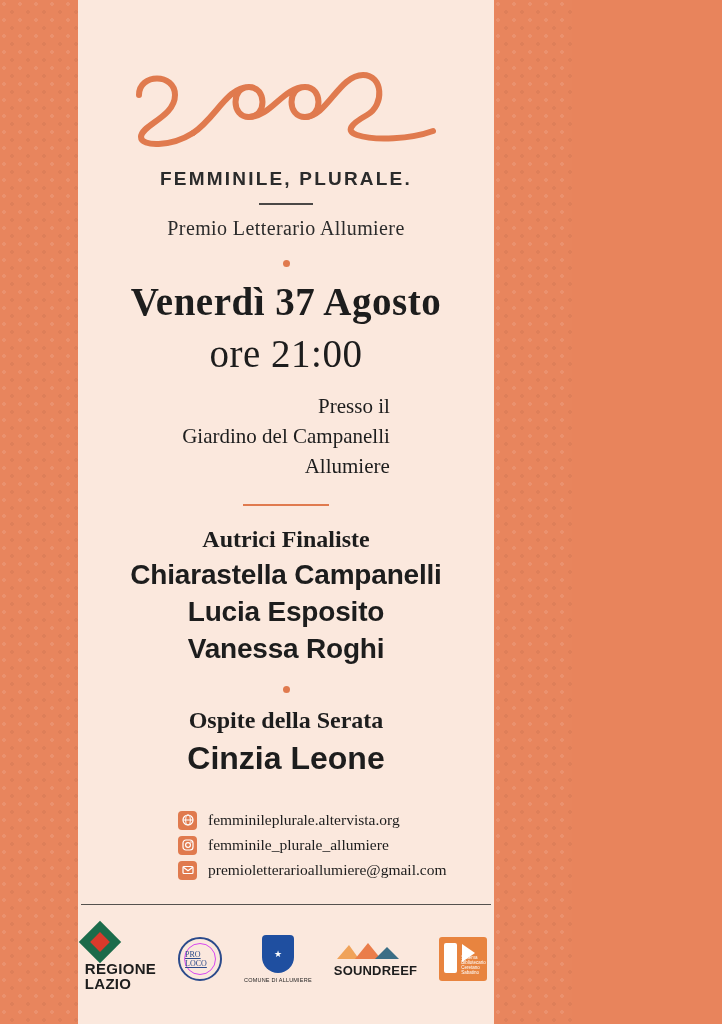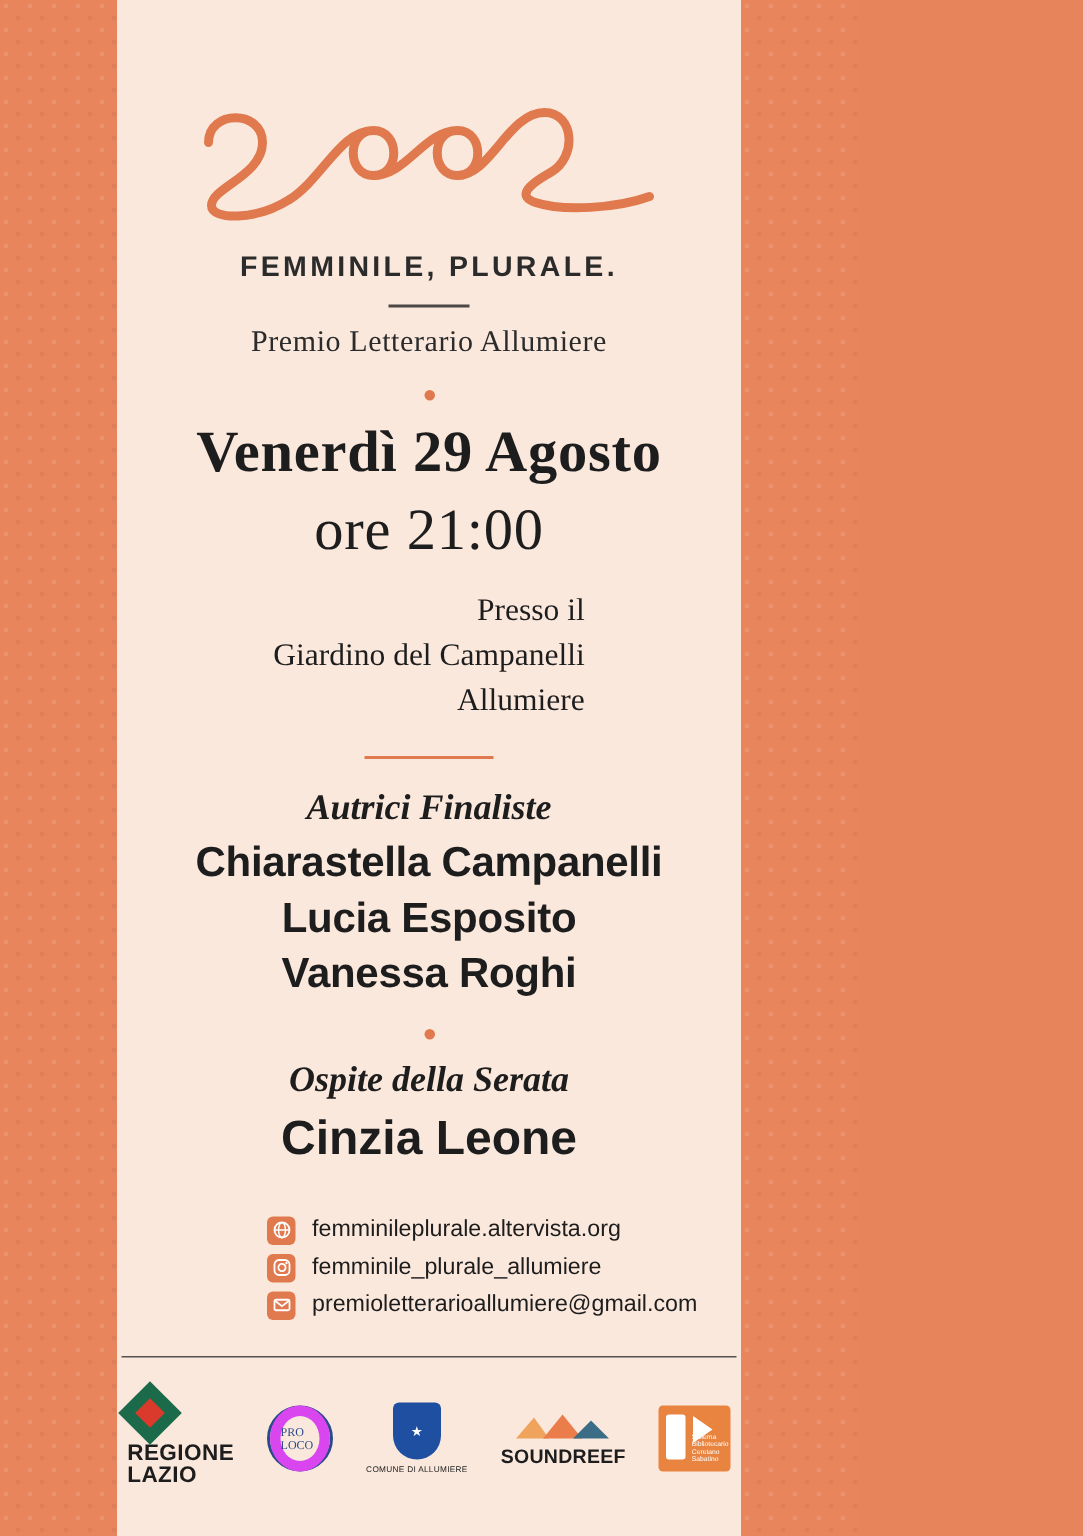--- a/index.html
+++ b/index.html
@@ -110,21 +110,20 @@
     margin-top: 16px;
   }
   .rule-orange {
     width: 86px;
     height: 2px;
     background: #e07a4e;
     margin: 22px 0 20px 0;
   }
   .section-label {
     font-family: "Liberation Serif", serif;
-    font-style: italic;
     font-weight: bold;
     font-size: 24px;
     color: #1d1d1d;
     margin-bottom: 4px;
     text-align: center;
   }
   .finalist {
     font-family: "Liberation Sans", sans-serif;
     font-weight: bold;
     font-size: 28px;
@@ -168,21 +167,21 @@
     border-radius: 4px;
     background: #e07a4e;
     display: flex;
     align-items: center;
     justify-content: center;
     margin-right: 11px;
     flex: 0 0 auto;
   }
   .c-icon svg { display: block; }
   .c-text {
-    font-family: Liberation Sans, sans-serif;
+    font-family: Liberation Serif, serif;
     font-size: 15.5px;
     color: #1d1d1d;
   }
 
   .rule-footer {
     width: 410px;
     height: 1.5px;
     background: #2b2b2b;
     opacity: .8;
     margin: 18px 0 0 0;
@@ -231,25 +230,26 @@
   .seal {
     width: 44px; height: 44px;
     border-radius: 50%;
     border: 2px solid #2b4a8b;
     display: flex; align-items: center; justify-content: center;
     box-sizing: border-box;
   }
   .seal .inner {
     width: 30px; height: 30px;
     border-radius: 50%;
-    border: 7px solid #d946ef;
+    border: 1px solid #d946ef;
     display:flex; align-items:center; justify-content:center;
     font-size: 8px;
     color: #2b4a8b;
     font-family: "Liberation Serif", serif;
+    text-decoration: underline;
   }
   .comune {
     display:flex; flex-direction: column; align-items:center;
   }
   .comune-shield {
     width: 32px; height: 38px;
     background: #1f4fa0;
     border-radius: 4px 4px 16px 16px;
     display:flex; align-items:center; justify-content:center;
   }
@@ -257,21 +257,21 @@
     color:#fff; font-size:9px; font-family:"Liberation Serif", serif;
   }
   .comune-cap {
     font-family: "Liberation Sans", sans-serif;
     font-size: 5.5px;
     color: #1d1d1d;
     margin-top: 4px;
     letter-spacing: .2px;
   }
   .soundreef {
-    display:flex; flex-direction:column; align-items:center;
+    display:flex; flex-direction:column; align-items:flex-start;
   }
   .sr-wave {
     width: 68px; height: 20px;
     display:flex; align-items:flex-end; justify-content:center;
   }
   .sr-text {
     font-family: "Liberation Sans", sans-serif;
     font-weight: bold;
     font-size: 13px;
     color: #1d1d1d;
@@ -321,21 +321,21 @@
         <path d="M174 52 C196 52, 208 10, 232 10 C252 10, 254 40, 236 50 C220 59, 214 66, 226 70 C244 76, 280 74, 302 66" stroke="#e07a4e" stroke-width="6" stroke-linecap="round" fill="none"></path>
       </svg>
     </div>
 
     <div class="brand">FEMMINILE, PLURALE.</div>
     <div class="rule-short"></div>
     <div class="subtitle">Premio Letterario Allumiere</div>
 
     <div class="dot"></div>
 
-    <div class="date">Venerdì 29 Agosto</div>
+    <div class="date">Venerdì 37 Agosto</div>
     <div class="time">ore 21:00</div>
 
     <div class="venue">
       <div>Presso il</div>
       <div>Giardino del Campanelli</div>
       <div>Allumiere</div>
     </div>
 
     <div class="rule-orange"></div>
 

